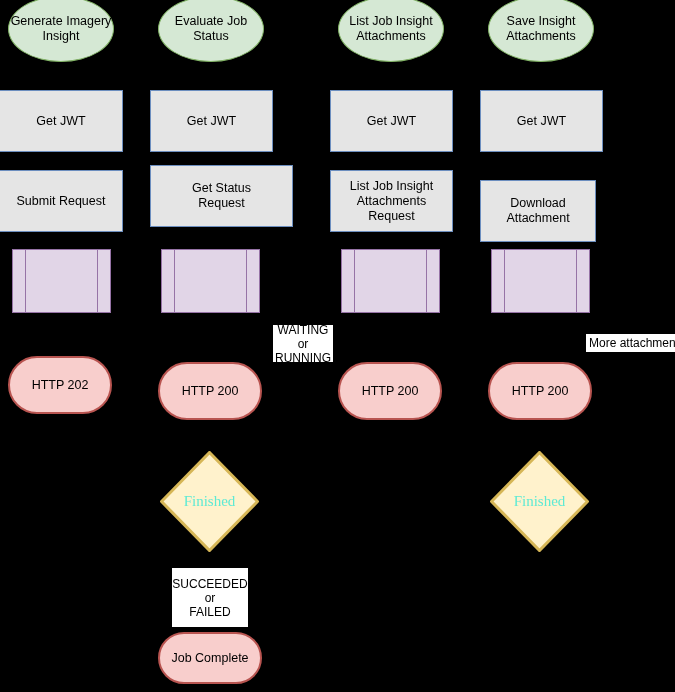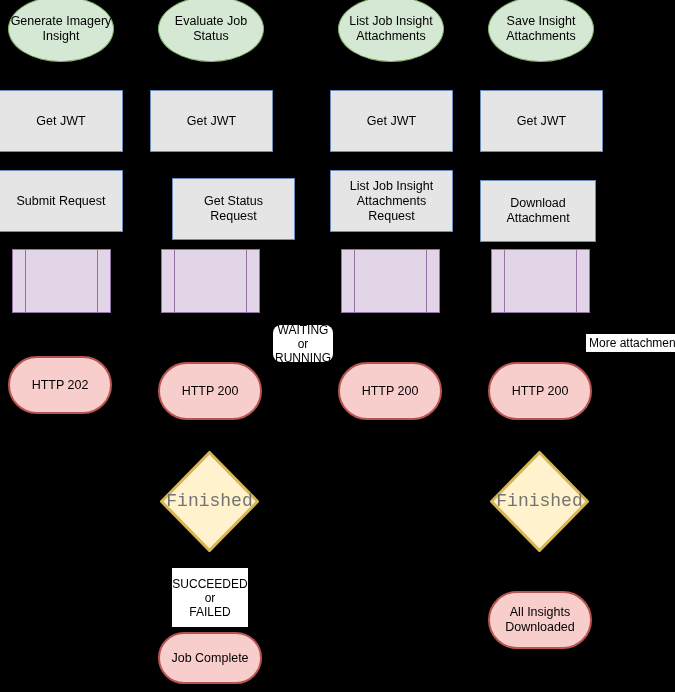--- a/index.html
+++ b/index.html
@@ -67,24 +67,24 @@
     position: absolute;
     inset: 0;
     display: block;
   }
   .decision-label {
     position: absolute;
     inset: 0;
     display: flex;
     align-items: center;
     justify-content: center;
-    color: #737373;
-    font-size: 18px;
+    color: #5eead4;
+    font-size: 15px;
     line-height: 15px;
-    font-family: Liberation Mono, monospace;
+    font-family: Liberation Serif, serif;
   }
   .edge-label {
     position: absolute;
     box-sizing: border-box;
     background: #ffffff;
     color: #000000;
     font-size: 12px;
     line-height: 14px;
     font-family: "Liberation Sans", sans-serif;
     text-align: center;
@@ -117,39 +117,39 @@
     <span></span>
   </div>
 
   <div class="node terminator" style="left:8px; top:356px; width:104px; height:58px;">HTTP 202</div>
 
   <div class="node ellipse" style="left:158px; top:-4px; width:106px; height:66px;">Evaluate Job
 Status</div>
 
   <div class="node process" style="left:150px; top:90px; width:123px; height:62px;">Get JWT</div>
 
-  <div class="node process" style="left:150px; top:178px; width:123px; height:62px;margin-left:22px;">Get Status
+  <div class="node process" style="left:150px; top:165px; width:143px; height:62px;">Get Status
 Request</div>
 
   <div class="node predefined" style="left:161px; top:249px; width:99px; height:64px;">
     <span class="bar left"></span>
     <span class="bar right"></span>
     <span></span>
   </div>
 
   <div class="node terminator" style="left:158px; top:362px; width:104px; height:58px;">HTTP 200</div>
 
   <div class="decision-wrap" style="left:160px; top:451px; width:99px; height:101px;">
     <svg viewBox="0 0 99 101" width="99" height="101">
       <polygon points="49.5,1.5 97.5,50.5 49.5,99.5 1.5,50.5" fill="#fff2cc" stroke="#d6b656" stroke-width="3"></polygon>
     </svg>
     <div class="decision-label">Finished</div>
   </div>
 
-  <div class="edge-label" style="left:273px; top:325px; width:60px; height:37px;border-radius:8px;">WAITING
+  <div class="edge-label" style="left:273px; top:325px; width:60px; height:37px;">WAITING
 or
 RUNNING</div>
 
   <div class="edge-label" style="left:172px; top:568px; width:76px; height:59px;">SUCCEEDED
 or
 FAILED</div>
 
   <div class="node terminator" style="left:158px; top:632px; width:104px; height:52px;">Job Complete</div>
 
   <div class="node ellipse" style="left:338px; top:-4px; width:106px; height:66px;">List Job Insight
@@ -187,16 +187,14 @@
 
   <div class="decision-wrap" style="left:490px; top:451px; width:99px; height:101px;">
     <svg viewBox="0 0 99 101" width="99" height="101">
       <polygon points="49.5,1.5 97.5,50.5 49.5,99.5 1.5,50.5" fill="#fff2cc" stroke="#d6b656" stroke-width="3"></polygon>
     </svg>
     <div class="decision-label">Finished</div>
   </div>
 
   <div class="edge-label single" style="left:586px; top:334px; height:18px;">More attachments</div>
 
-  <div class="node terminator" style="left:488px; top:591px; width:104px; height:58px;">All Insights
-Downloaded</div>
 
 </div>
 
 </body></html>

